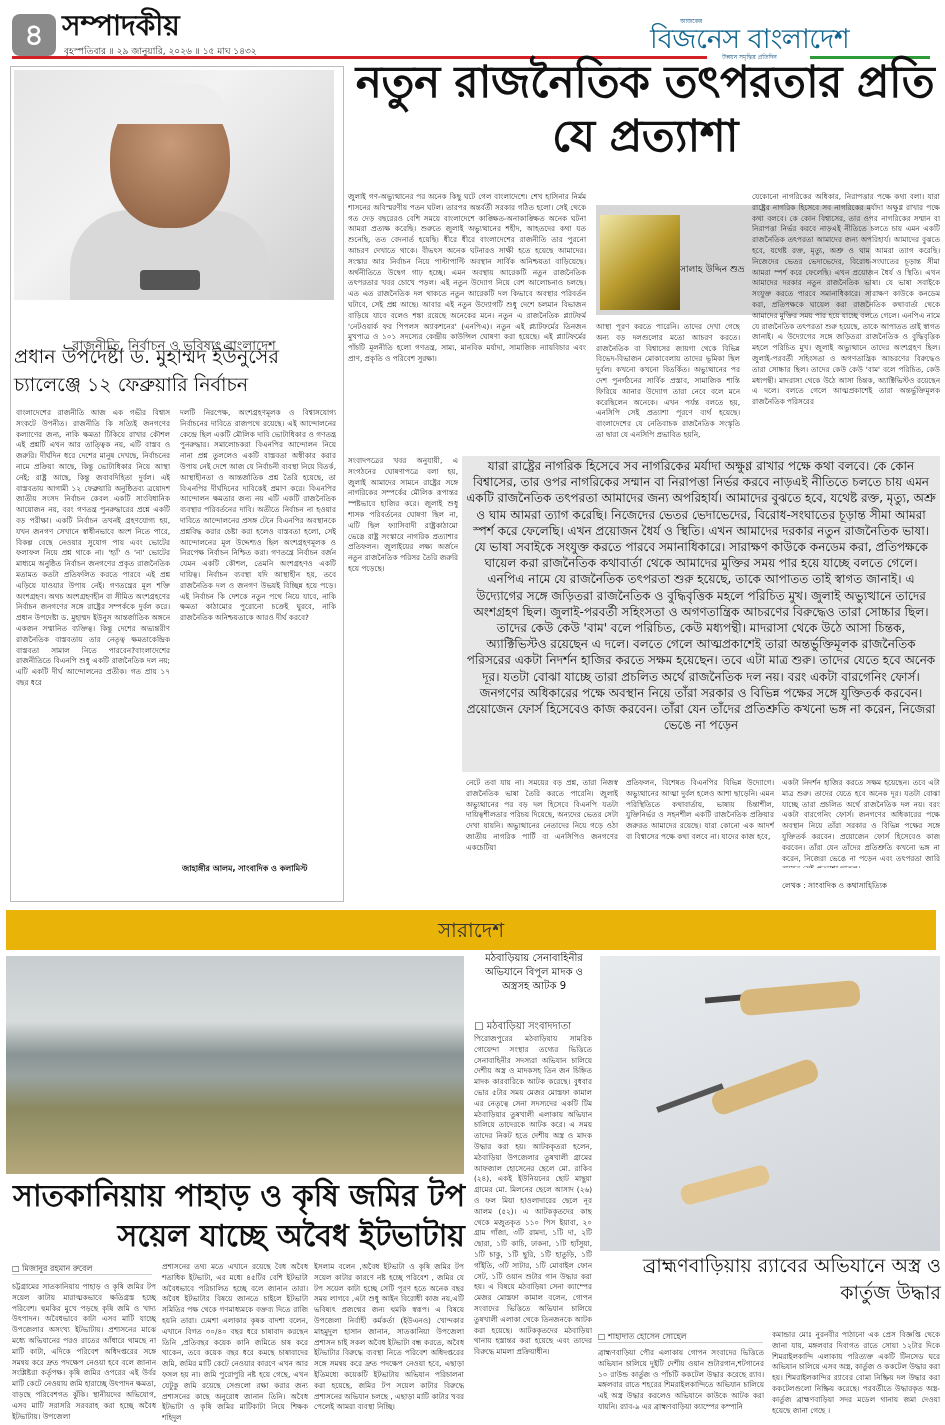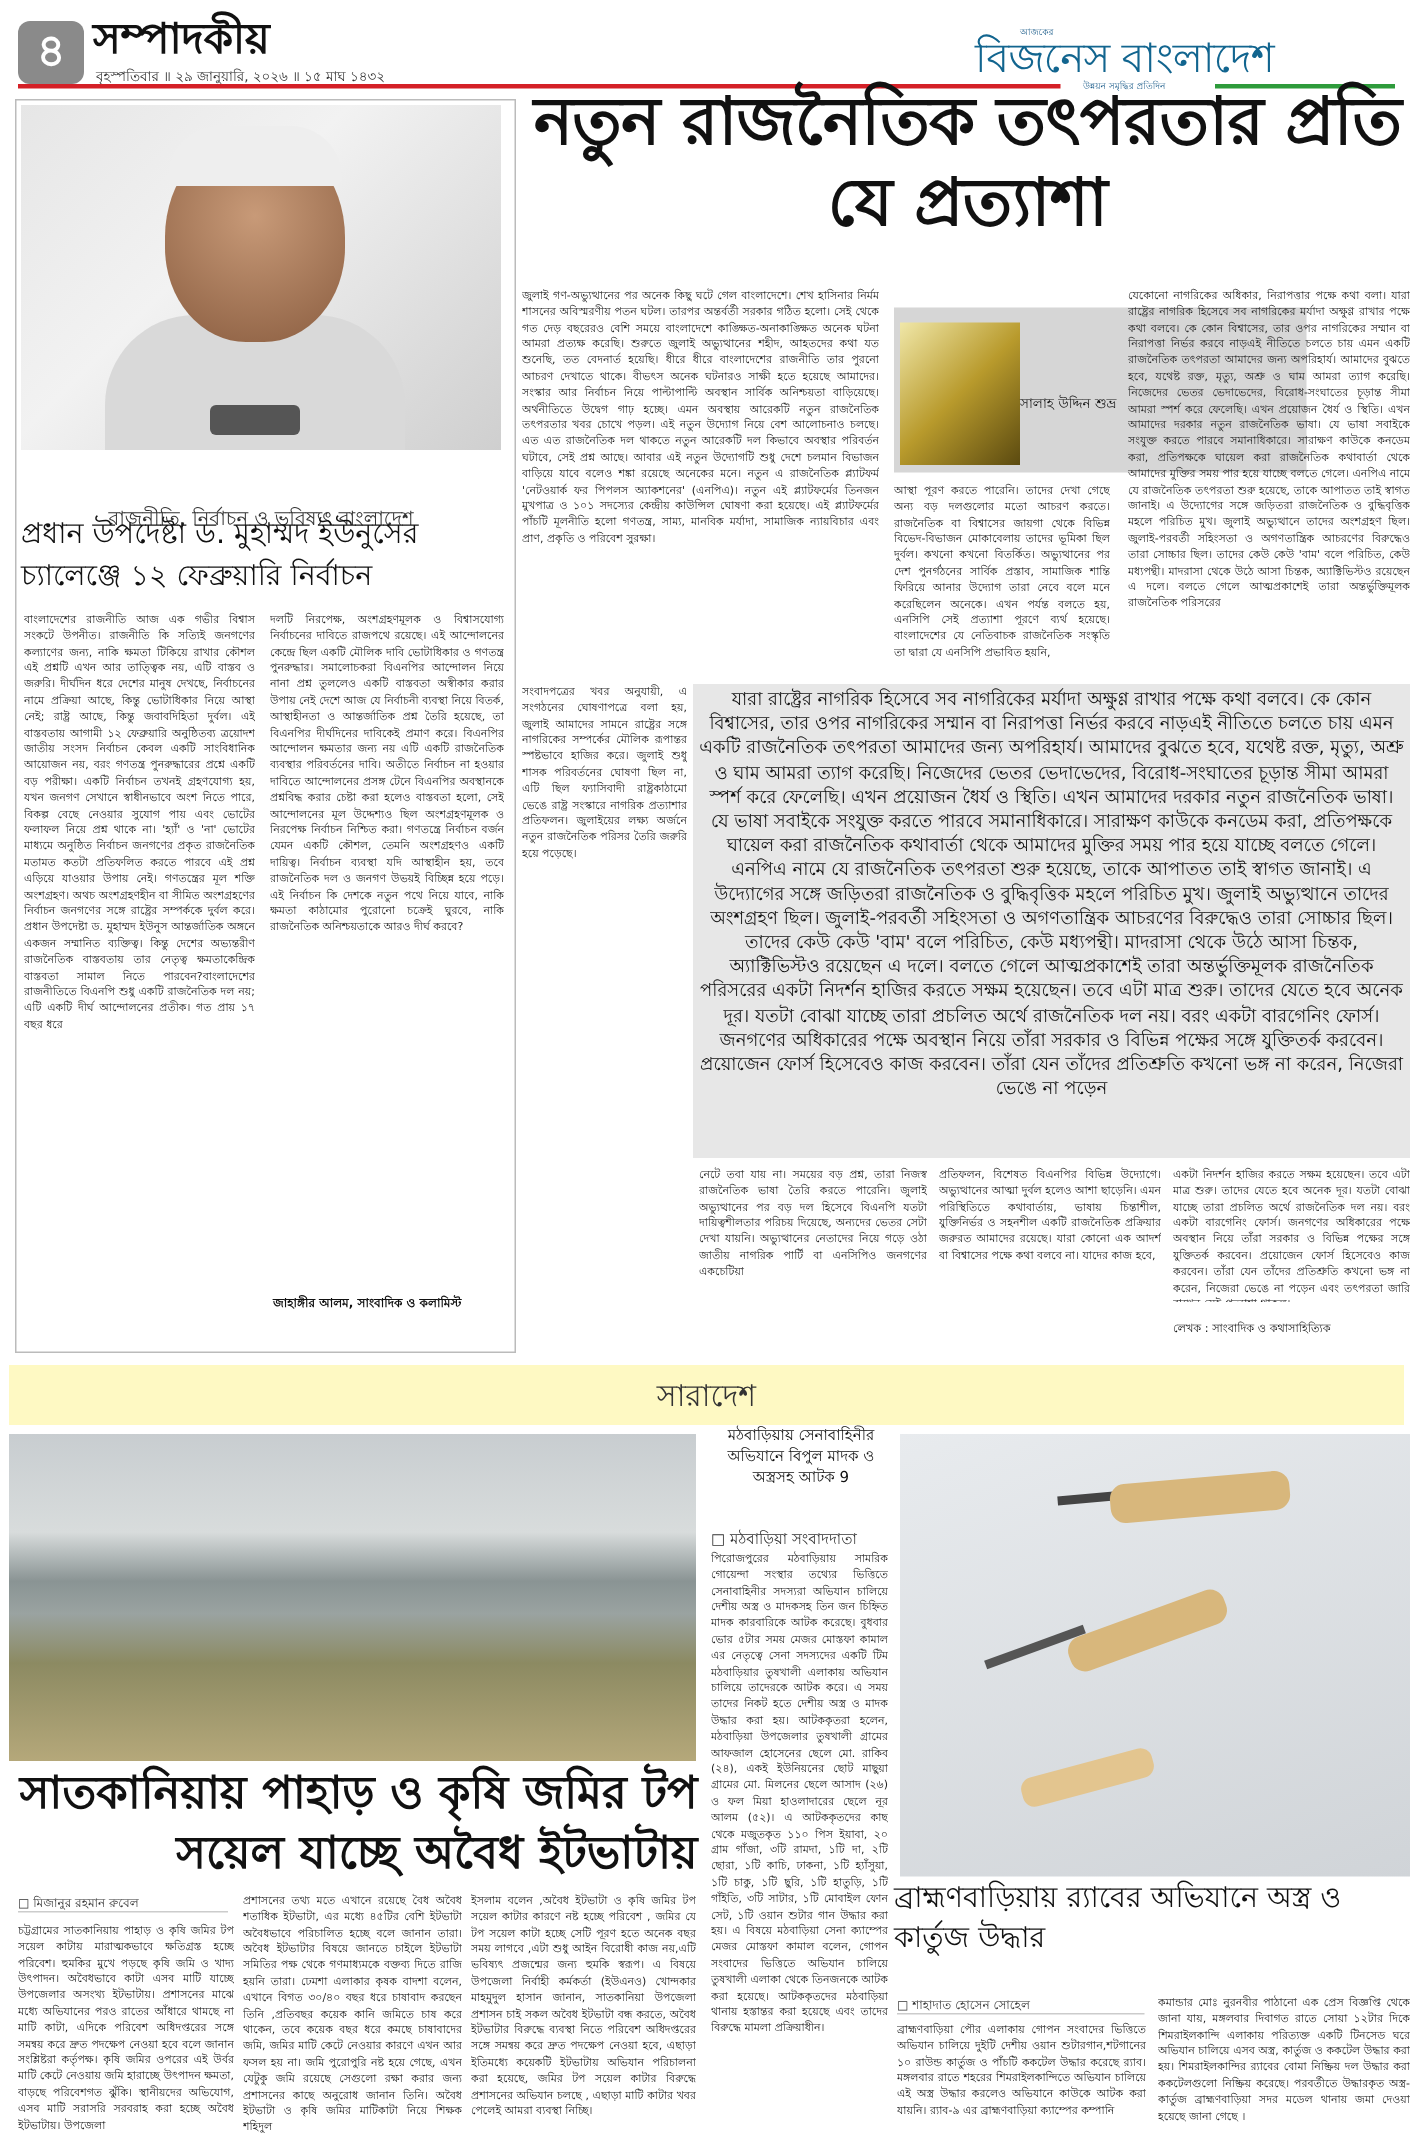--- a/index.html
+++ b/index.html
@@ -22,31 +22,31 @@
 .mic{left:140px;top:270px;width:60px;height:20px;background:#555;border-radius:4px}
 .kicker{left:14px;top:336px;width:320px;text-align:center;font-size:13px;color:#333}
 .lhead{left:14px;top:342px;width:320px;text-align:left;font-size:19px;line-height:28px}
 .col{font-size:7.3px;line-height:10.8px;color:#222;text-align:justify;overflow:hidden}
 .byline{font-size:8px;font-weight:bold}
 .penbox{left:596px;top:205px;width:275px;height:110px;background:#d6d6d6}
 .penimg{left:600px;top:215px;width:80px;height:95px;background:linear-gradient(135deg,#f0e7a8,#b89a2c 50%,#5b4a10)}
 .penauth{left:680px;top:262px;font-size:9px}
 .quote{left:462px;top:456px;width:478px;height:316px;background:#e7e7e7}
 .quote-text{left:466px;top:458px;width:470px;text-align:center;font-size:12px;line-height:16.2px}
-.sdband{left:6px;top:910px;width:930px;height:40px;background:#fef9c3;text-align:center;font-size:20px;line-height:40px;color:#333}
+.sdband{left:6px;top:910px;width:930px;height:40px;background:#eab308;text-align:center;font-size:20px;line-height:40px;color:#333}
 .riverimg{left:6px;top:956px;width:458px;height:218px;background:linear-gradient(180deg,#c8cdd0 0%,#d8dcdc 30%,#8a9494 45%,#9aa3a1 55%,#8c8a62 70%,#b5a87a 100%)}
 .bhead{left:10px;top:1176px;width:455px;text-align:right;font-size:30px;font-weight:bold;line-height:40px}
 .auth{font-size:8px;color:#333}
 .gunimg{left:600px;top:956px;width:340px;height:295px;background:linear-gradient(160deg,#e8ebee,#d0d4d8)}
 .gun1{left:740px;top:985px;width:120px;height:26px;background:#d8b77c;border-radius:10px;transform:rotate(-5deg)}
 .gun1b{left:705px;top:995px;width:60px;height:6px;background:#444;transform:rotate(-5deg)}
 .gun2{left:710px;top:1075px;width:110px;height:24px;background:#d8b77c;border-radius:10px;transform:rotate(-20deg)}
 .gun2b{left:655px;top:1095px;width:70px;height:6px;background:#555;transform:rotate(-20deg)}
 .gun3{left:680px;top:1175px;width:90px;height:20px;background:#e3c58f;border-radius:8px;transform:rotate(-15deg)}
-.rhead{left:596px;top:1252px;width:345px;text-align:left;font-size:19px;line-height:27px}
+.rhead{left:596px;top:1252px;width:345px;text-align:right;font-size:19px;line-height:27px}
 .shead{left:472px;top:951px;width:124px;text-align:center;font-size:10px;line-height:14px}
 .divider{height:1px;background:#ccc}
 </style>
 </head>
 <body>
 
 <div class="abs pg">৪</div>
 <div class="abs sect">সম্পাদকীয়</div>
 <div class="abs date">বৃহস্পতিবার ॥ ২৯ জানুয়ারি, ২০২৬ ॥ ১৫ মাঘ ১৪৩২</div>
 <div class="abs redline"></div>

